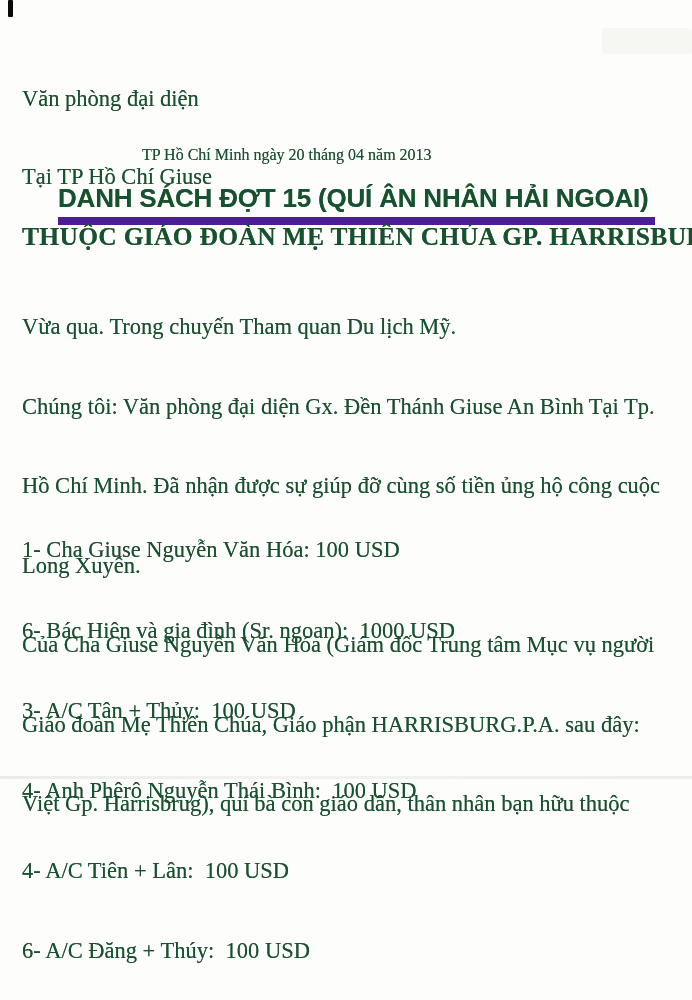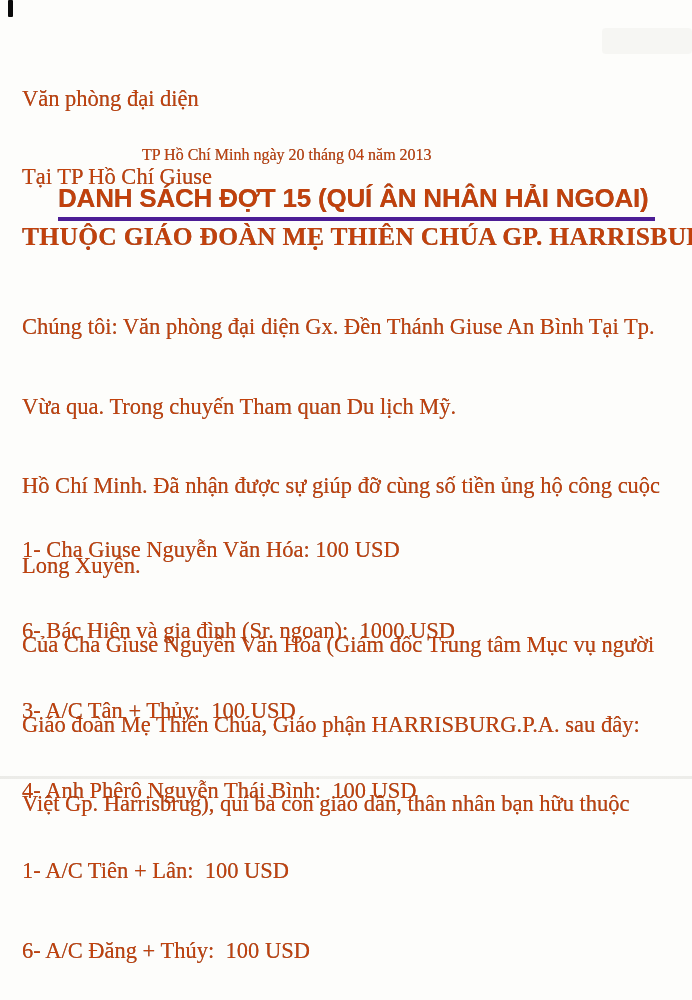--- a/index.html
+++ b/index.html
@@ -2,42 +2,42 @@
 <html><head>
 <meta charset="utf-8">
 <style>
   html,body{margin:0;padding:0;background:#e9e9e9;}
   .page{
     position:relative;
     width:692px;height:1000px;
     margin:0 auto;
     background:#fdfdfb;
     font-family:"Liberation Serif","DejaVu Serif",serif;
-    color:#c2410c;
+    color:#14532d;
     overflow:hidden;
     text-shadow:0 0 .6px rgba(20,20,20,.55);
   }
   .corner-mark{
     position:absolute;left:8px;top:0;width:5px;height:17px;
     background:#0a0a0a;border-radius:1px;
   }
   .letterhead{
     position:absolute;left:22px;top:34px;
     font-size:22.5px;line-height:26px;white-space:pre;
   }
   .dateline{
     position:absolute;left:142px;top:146px;
     font-size:16px;white-space:pre;
   }
   .title1wrap{position:absolute;left:58px;top:183px;}
   .title1{
     display:inline-block;
     font-family:"Liberation Sans","DejaVu Sans",sans-serif;
     font-weight:bold;font-size:26px;letter-spacing:-.2px;
-    border-bottom:4px solid #4c1d95;
+    border-bottom:8px solid #4c1d95;
     padding:0 6px 3px 0;
     white-space:pre;
   }
   .title2{
     position:absolute;left:22px;top:222px;
     font-weight:bold;font-size:25.5px;letter-spacing:.3px;
     white-space:pre;
   }
   .bodytext{
     position:absolute;left:22px;top:261px;
@@ -71,35 +71,35 @@
   </div>
 
   <div class="dateline">TP Hồ Chí Minh ngày 20 tháng 04 năm 2013</div>
 
   <div class="title1wrap">
     <span class="title1">DANH SÁCH ĐỢT 15 (QUÍ ÂN NHÂN HẢI NGOAI)</span>
   </div>
   <div class="title2">THUỘC GIÁO ĐOÀN MẸ THIÊN CHÚA GP. HARRISBURG.</div>
 
   <div class="bodytext">
+    <div>Vừa qua. Trong chuyến Tham quan Du lịch Mỹ.</div>
     <div>Chúng tôi: Văn phòng đại diện Gx. Đền Thánh Giuse An Bình Tại Tp.</div>
-    <div>Vừa qua. Trong chuyến Tham quan Du lịch Mỹ.</div>
     <div>Hồ Chí Minh. Đã nhận được sự giúp đỡ cùng số tiền ủng hộ công cuộc</div>
     <div>Long Xuyên.</div>
     <div>Của Cha Giuse Nguyễn Văn Hóa (Giám đốc Trung tâm Mục vụ người</div>
     <div>Giáo đoàn Mẹ Thiên Chúa, Giáo phận HARRISBURG.P.A. sau đây:</div>
     <div>Việt Gp. Harrisbrug), quí bà con giáo dân, thân nhân bạn hữu thuộc</div>
   </div>
 
   <div class="donors">
     <div>1- Cha Giuse Nguyễn Văn Hóa: 100 USD</div>
     <div>6- Bác Hiên và gia đình (Sr. ngoan):  1000 USD</div>
     <div>3- A/C Tân + Thủy:  100 USD</div>
     <div>4- Anh Phêrô Nguyễn Thái Bình:  100 USD</div>
-    <div>1- A/C Tiên + Lân:  100 USD</div>
+    <div>4- A/C Tiên + Lân:  100 USD</div>
     <div>6- A/C Đăng + Thúy:  100 USD</div>
     
     
     
     
     
     
     
     
     

